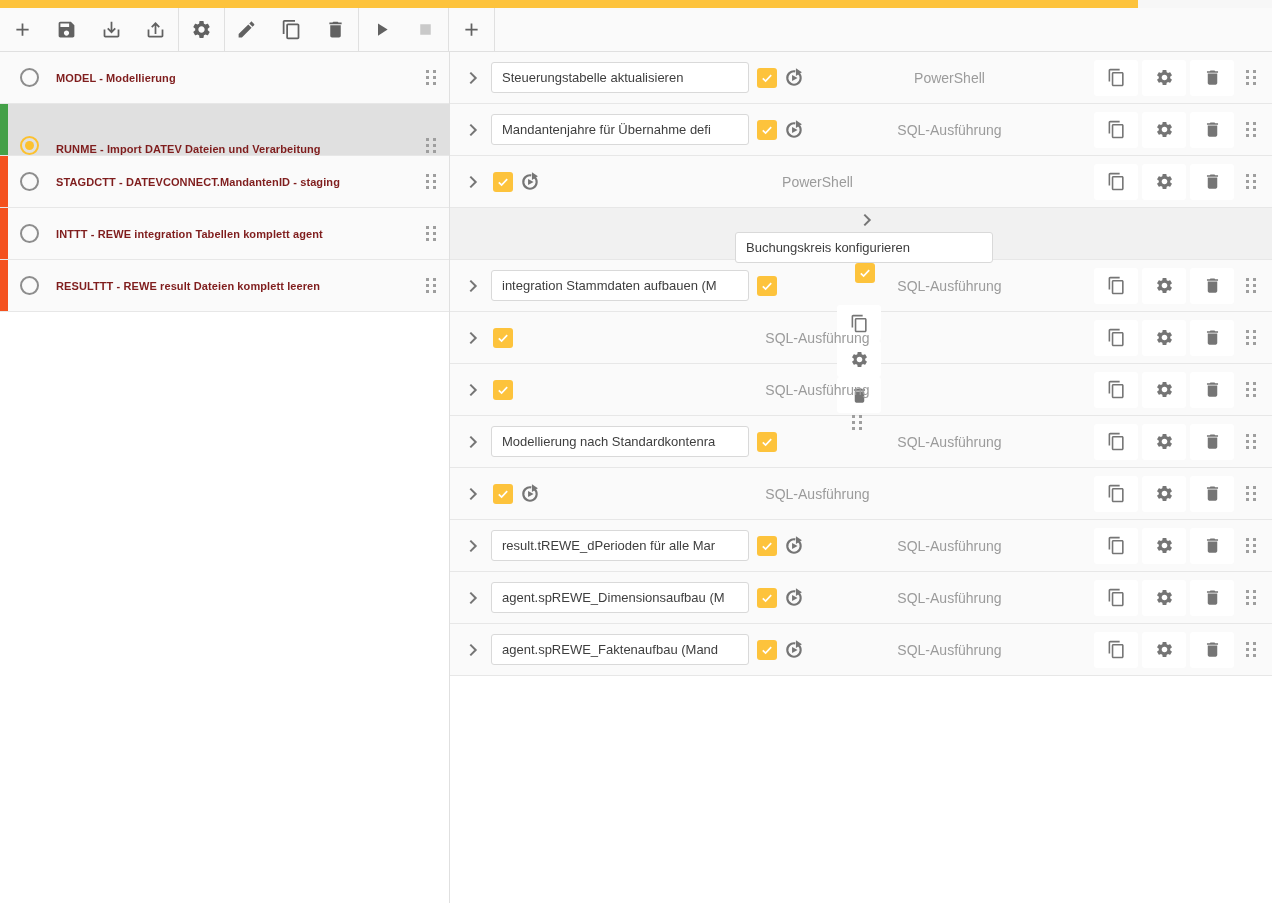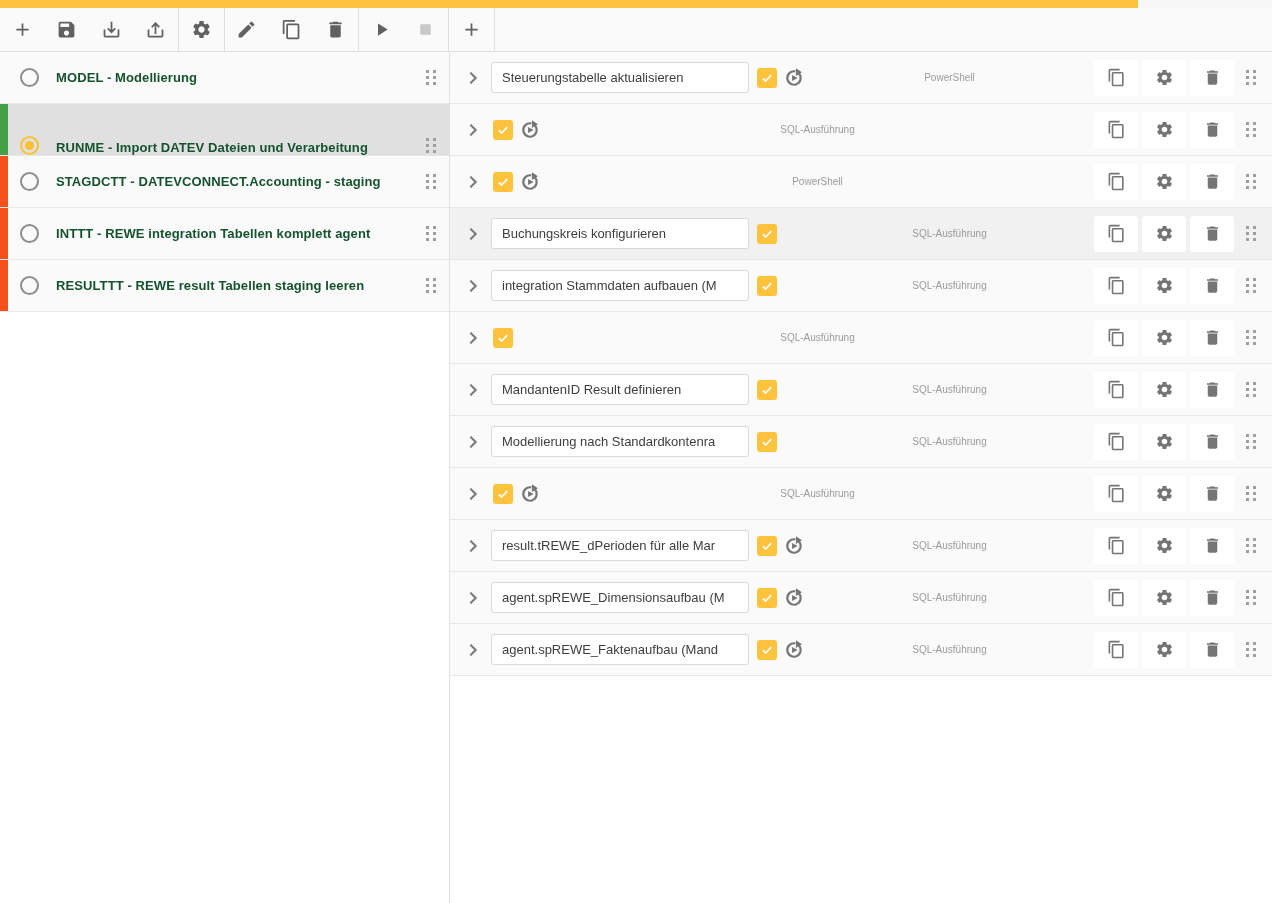--- a/index.html
+++ b/index.html
@@ -40,46 +40,46 @@
   .status-bar { width:8px; height:100%; flex:none; background:transparent; }
   .radio {
     width:19px; height:19px; border:2px solid #8d8d8d; border-radius:50%;
     margin-left:12px; flex:none; background:transparent;
     display:flex; align-items:center; justify-content:center;
   }
   .radio.checked { border-color:#fcc12f; }
   .radio.checked::after { content:""; width:9px; height:9px; border-radius:50%; background:#fcc12f; }
   .job-label {
     margin-left:17px; width:352px; overflow:hidden; white-space:nowrap;
-    font-size:13px; font-weight:700; color:#14532d; letter-spacing:.1px;
+    font-size:11px; font-weight:700; color:#7f1d1d; letter-spacing:.1px;
   }
   .job-drag { margin-left:auto; margin-right:10px; flex:none; display:flex; }
 
   
   .right-panel { flex:1; background:#fff; }
   .task-row {
     height:52px; display:flex; align-items:center;
     background:#fafafa; border-bottom:1px solid #e7e7e7;
   }
-  .task-row.highlight { background:#f1f1f1; }
+  .task-row.highlight { background:#f1f1f1;flex-direction:column; }
   .chevron { margin-left:11px; width:24px; height:24px; flex:none; cursor:pointer; }
   .task-name-input {
     margin-left:6px; width:258px; height:31px; flex:none;
     border:1px solid #d9d9d9; border-radius:3px; background:#fff;
     padding:0 10px; font-family:"Liberation Sans",sans-serif;
     font-size:13px; color:#3e3e3e; outline:none;
   }
   .checkbox {
     margin-left:8px; width:20px; height:20px; flex:none; border-radius:3px;
     background:#fdc33c; display:flex; align-items:center; justify-content:center;
     cursor:pointer;
   }
   .repeat { margin-left:6px; width:22px; height:22px; flex:none; }
   .task-type {
-    flex:1; text-align:center; font-size:10px; color:#9b9b9b;
+    flex:1; text-align:center; font-size:14px; color:#9b9b9b;
     white-space:nowrap; overflow:hidden; padding:0 6px;
   }
   .row-btn {
     width:44px; height:36px; flex:none; background:#fff; border-radius:3px;
     display:flex; align-items:center; justify-content:center;
     margin-right:4px; cursor:pointer;
   }
   .row-btn svg { width:19px; height:19px; fill:#757575; }
   .task-drag { margin:0 13px 0 6px; flex:none; display:flex; cursor:grab; }
 </style>
@@ -184,21 +184,21 @@
               <rect x="9" y="8" width="3" height="3"></rect>
         <rect x="2" y="14" width="3" height="3"></rect>
               <rect x="9" y="14" width="3" height="3"></rect>
       </svg>
     </div>
   </div>
 
   <div class="job-row">
     <div class="status-bar" style="background: rgb(244, 81, 30);"></div>
     <div class="radio"></div>
-    <div class="job-label">STAGDCTT - DATEVCONNECT.Accounting - staging</div>
+    <div class="job-label">STAGDCTT - DATEVCONNECT.MandantenID - staging</div>
     <div class="job-drag">
       <svg width="15" height="19" viewBox="0 0 15 19" fill="#9e9e9e">
         <rect x="2" y="2" width="3" height="3"></rect>
               <rect x="9" y="2" width="3" height="3"></rect>
         <rect x="2" y="8" width="3" height="3"></rect>
               <rect x="9" y="8" width="3" height="3"></rect>
         <rect x="2" y="14" width="3" height="3"></rect>
               <rect x="9" y="14" width="3" height="3"></rect>
       </svg>
     </div>
@@ -216,21 +216,21 @@
               <rect x="9" y="8" width="3" height="3"></rect>
         <rect x="2" y="14" width="3" height="3"></rect>
               <rect x="9" y="14" width="3" height="3"></rect>
       </svg>
     </div>
   </div>
 
   <div class="job-row">
     <div class="status-bar" style="background: rgb(244, 81, 30);"></div>
     <div class="radio"></div>
-    <div class="job-label">RESULTTT - REWE result Tabellen staging leeren</div>
+    <div class="job-label">RESULTTT - REWE result Dateien komplett leeren</div>
     <div class="job-drag">
       <svg width="15" height="19" viewBox="0 0 15 19" fill="#9e9e9e">
         <rect x="2" y="2" width="3" height="3"></rect>
               <rect x="9" y="2" width="3" height="3"></rect>
         <rect x="2" y="8" width="3" height="3"></rect>
               <rect x="9" y="8" width="3" height="3"></rect>
         <rect x="2" y="14" width="3" height="3"></rect>
               <rect x="9" y="14" width="3" height="3"></rect>
       </svg>
     </div>
@@ -279,20 +279,21 @@
         <rect x="2" y="14" width="3" height="3"></rect>
               <rect x="9" y="14" width="3" height="3"></rect>
       </svg>
     </div>
   </div>
 
   <div class="task-row">
     <svg class="chevron" viewBox="0 0 24 24">
       <path d="M9.3 6.6 14.7 12 9.3 17.4" fill="none" stroke="#757575" stroke-width="2"></path>
     </svg>
+    <input class="task-name-input" type="text" value="Mandantenjahre für Übernahme defi" style="">
     <div class="checkbox">
       <svg width="14" height="14" viewBox="0 0 20 20">
         <path d="M4 10.5 8 14.5 16 6" fill="none" stroke="#ffffff" stroke-width="2.4"></path>
       </svg>
     </div>
     <svg class="repeat" viewBox="0 0 24 24">
       <path d="M13.4 4.8 A 7.3 7.3 0 1 0 16.7 6.4" fill="none" stroke="#757575" stroke-width="2.3"></path>
       <path d="M14.1 1.4 20.6 5.8 14.1 9.8 Z" fill="#757575"></path>
       <path d="M9.9 8.7 15.9 12 9.9 15.3 Z" fill="#757575"></path>
     </svg>
@@ -491,21 +492,20 @@
         <rect x="2" y="14" width="3" height="3"></rect>
               <rect x="9" y="14" width="3" height="3"></rect>
       </svg>
     </div>
   </div>
 
   <div class="task-row">
     <svg class="chevron" viewBox="0 0 24 24">
       <path d="M9.3 6.6 14.7 12 9.3 17.4" fill="none" stroke="#757575" stroke-width="2"></path>
     </svg>
-    <input class="task-name-input" type="text" value="MandantenID Result definieren" style="">
     <div class="checkbox">
       <svg width="14" height="14" viewBox="0 0 20 20">
         <path d="M4 10.5 8 14.5 16 6" fill="none" stroke="#ffffff" stroke-width="2.4"></path>
       </svg>
     </div>
     <svg class="repeat" viewBox="0 0 24 24" style="visibility: hidden;">
       <path d="M13.4 4.8 A 7.3 7.3 0 1 0 16.7 6.4" fill="none" stroke="#757575" stroke-width="2.3"></path>
       <path d="M14.1 1.4 20.6 5.8 14.1 9.8 Z" fill="#757575"></path>
       <path d="M9.9 8.7 15.9 12 9.9 15.3 Z" fill="#757575"></path>
     </svg>

